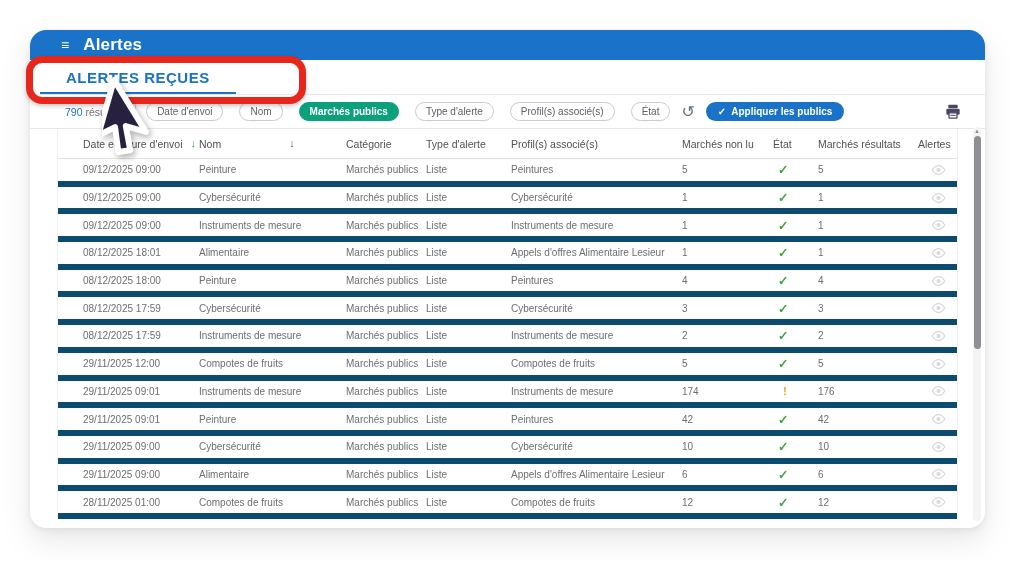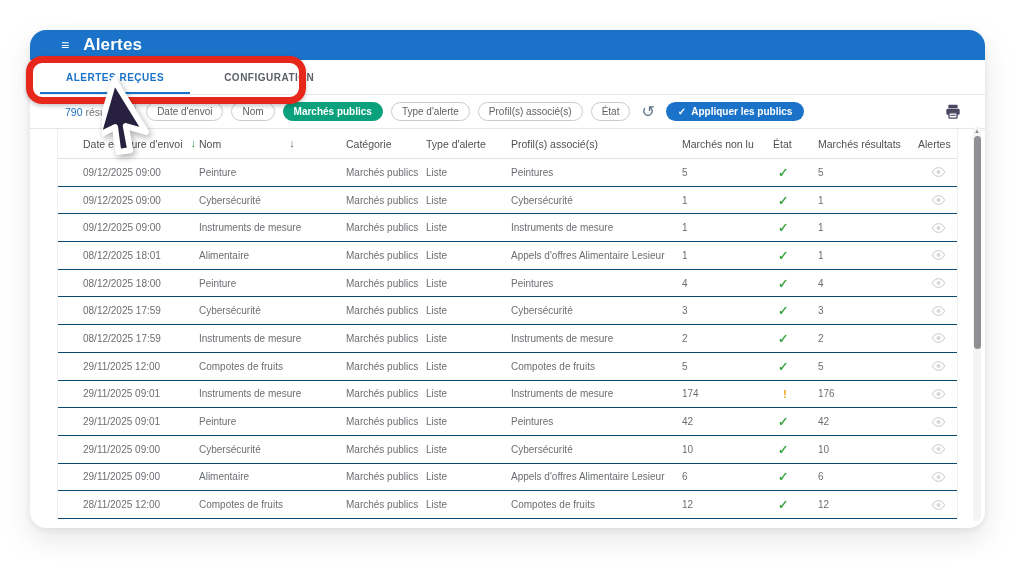--- a/index.html
+++ b/index.html
@@ -8,50 +8,50 @@
 
   .card{position:absolute;left:30px;top:30px;width:955px;height:498px;background:#fff;
         border-radius:16px;overflow:hidden;display:flex;flex-direction:column;
         box-shadow:0 12px 28px rgba(120,122,130,.18),0 2px 6px rgba(0,0,0,.07)}
 
   .appbar{height:30px;background:#1a73c8;display:flex;align-items:center;padding-left:31px;gap:14px;flex:0 0 auto}
   .menu-icon{color:#fff;font-size:14px;line-height:1;cursor:pointer}
   .app-title{color:#fff;font-size:17px;font-weight:700;letter-spacing:.2px}
 
   .tabs{height:35px;display:flex;align-items:stretch;border-bottom:1px solid #e9e9e9;padding-left:6px;flex:0 0 auto;background:#fff}
-  .tab{display:flex;align-items:center;padding:0 30px;font-size:10px;font-weight:700;letter-spacing:.5px;color:#5d6166;position:relative;cursor:pointer;white-space:nowrap}
+  .tab{display:flex;align-items:center;padding:0 30px;font-size:15px;font-weight:700;letter-spacing:.5px;color:#5d6166;position:relative;cursor:pointer;white-space:nowrap}
   .tab.active{color:#1a73c8}
   .tab.active::after{content:"";position:absolute;left:4px;right:4px;bottom:0;height:2.5px;background:#1a73c8}
 
   .filterbar{height:34px;display:flex;align-items:center;padding:0 24px 0 35px;gap:8px;border-bottom:1px solid #e6e6e6;flex:0 0 auto}
   .results{font-size:10.5px;color:#70757a;white-space:nowrap}
   .results b{color:#1a73c8;font-weight:400}
   .vdiv{width:1px;height:15px;background:#d9dce0;margin:0 2px;flex:0 0 auto}
-  .chips{display:flex;gap:8px}
+  .chips{display:flex;gap:16px}
   .chip{font-size:10px;color:#5d6166;border:1px solid #c8ccd2;border-radius:10px;padding:3px 10px;white-space:nowrap;cursor:pointer;background:#fff}
   .chip.filled{background:#0aa17c;border-color:#0aa17c;color:#fff;font-weight:700}
   .undo{font-size:16px;color:#5f7184;cursor:pointer;margin:0 3px;line-height:1}
   .apply{display:flex;align-items:center;gap:5px;background:#1a73c8;color:#fff;border:none;border-radius:11px;
          padding:4px 12px;font-size:10px;font-weight:700;font-family:inherit;cursor:pointer;white-space:nowrap}
   .apply .chk{font-size:10px;line-height:1}
   .spacer{flex:1}
   .print-icon{cursor:pointer;flex:0 0 auto;display:flex}
 
   .table-wrap{flex:1;display:flex;flex-direction:column;margin-left:27px;margin-bottom:9px;width:901px;
               border-left:1px solid #f0f0f0;border-right:1px solid #f0f0f0;min-height:0}
   .thead,.trow{display:grid;grid-template-columns:141px 147px 80px 85px 171px 91px 45px 100px 41px;align-items:center}
   .thead{flex:0 0 30px;border-bottom:1px solid #e2e2e2;font-size:10.5px;color:#4d5156}
   .th{display:flex;align-items:center;white-space:nowrap;overflow:hidden}
   .th:first-child{padding-left:25px}
   .sort{margin-left:8px;font-size:11px;line-height:1;cursor:pointer}
   .sort.green{color:#34a257}
   .sort.gray{color:#5d6166;margin-left:68px}
 
   .tbody{flex:1;display:flex;flex-direction:column;min-height:0}
-  .trow{flex:1;border-bottom:1px solid #0c4a6e;font-size:10px;color:#6b6e72;background:#fff}
+  .trow{flex:1;border-bottom:6px solid #0c4a6e;font-size:10px;color:#6b6e72;background:#fff}
   .td{white-space:nowrap;overflow:hidden}
   .td:first-child{padding-left:25px}
   .td.status{padding-left:5px}
   .td.status .ok{color:#3fa544;font-size:12.5px;font-weight:700}
   .td.status .warn{color:#f0a51f;font-size:11.5px;font-weight:700;padding-left:5px}
   .td.actions{display:flex;justify-content:center;cursor:pointer}
 
   .scrollbar{position:absolute;top:97px;right:4px;bottom:7px;width:8px;background:#f4f4f4;border-radius:4px}
   .sb-arrow{position:absolute;top:1px;left:0;width:100%;text-align:center;font-size:6px;color:#8a8a8a;line-height:7px}
   .sb-thumb{position:absolute;top:9px;left:.5px;width:7px;height:213px;background:#8f9094;border-radius:3.5px;cursor:pointer}
@@ -67,21 +67,20 @@
 
   <div class="card">
 
     <div class="appbar">
       <span class="menu-icon">≡</span>
       <span class="app-title">Alertes</span>
     </div>
 
     <div class="tabs">
       <div class="tab active">ALERTES REÇUES</div>
-      <div class="tab">CONFIGURATION</div>
     </div>
 
     <div class="filterbar">
       <span class="results"><b>790</b> <span>résultats</span></span>
       <span class="vdiv"></span>
       <span class="chips" id="chips">
           <span class="chip">Date d'envoi</span>
           <span class="chip">Nom</span>
           <span class="chip filled">Marchés publics</span>
           <span class="chip">Type d'alerte</span>
@@ -323,21 +322,21 @@
             <div class="td status"><span class="ok">✓</span></div>
             <div class="td">6</div>
             <div class="td actions">
               <svg width="15" height="12" viewBox="0 0 24 18">
                 <path d="M12 2 C6 2 2 9 2 9 C2 9 6 16 12 16 C18 16 22 9 22 9 C22 9 18 2 12 2 Z" fill="none" stroke="#d8d8d8" stroke-width="2"></path>
                 <circle cx="12" cy="9" r="3.2" fill="#d8d8d8"></circle>
               </svg>
             </div>
           </div>
           <div class="trow">
-            <div class="td">28/11/2025 12:00</div>
+            <div class="td">28/11/2025 01:00</div>
             <div class="td">Compotes de fruits</div>
             <div class="td">Marchés publics</div>
             <div class="td">Liste</div>
             <div class="td">Compotes de fruits</div>
             <div class="td">12</div>
             <div class="td status"><span class="ok">✓</span></div>
             <div class="td">12</div>
             <div class="td actions">
               <svg width="15" height="12" viewBox="0 0 24 18">
                 <path d="M12 2 C6 2 2 9 2 9 C2 9 6 16 12 16 C18 16 22 9 22 9 C22 9 18 2 12 2 Z" fill="none" stroke="#d8d8d8" stroke-width="2"></path>

